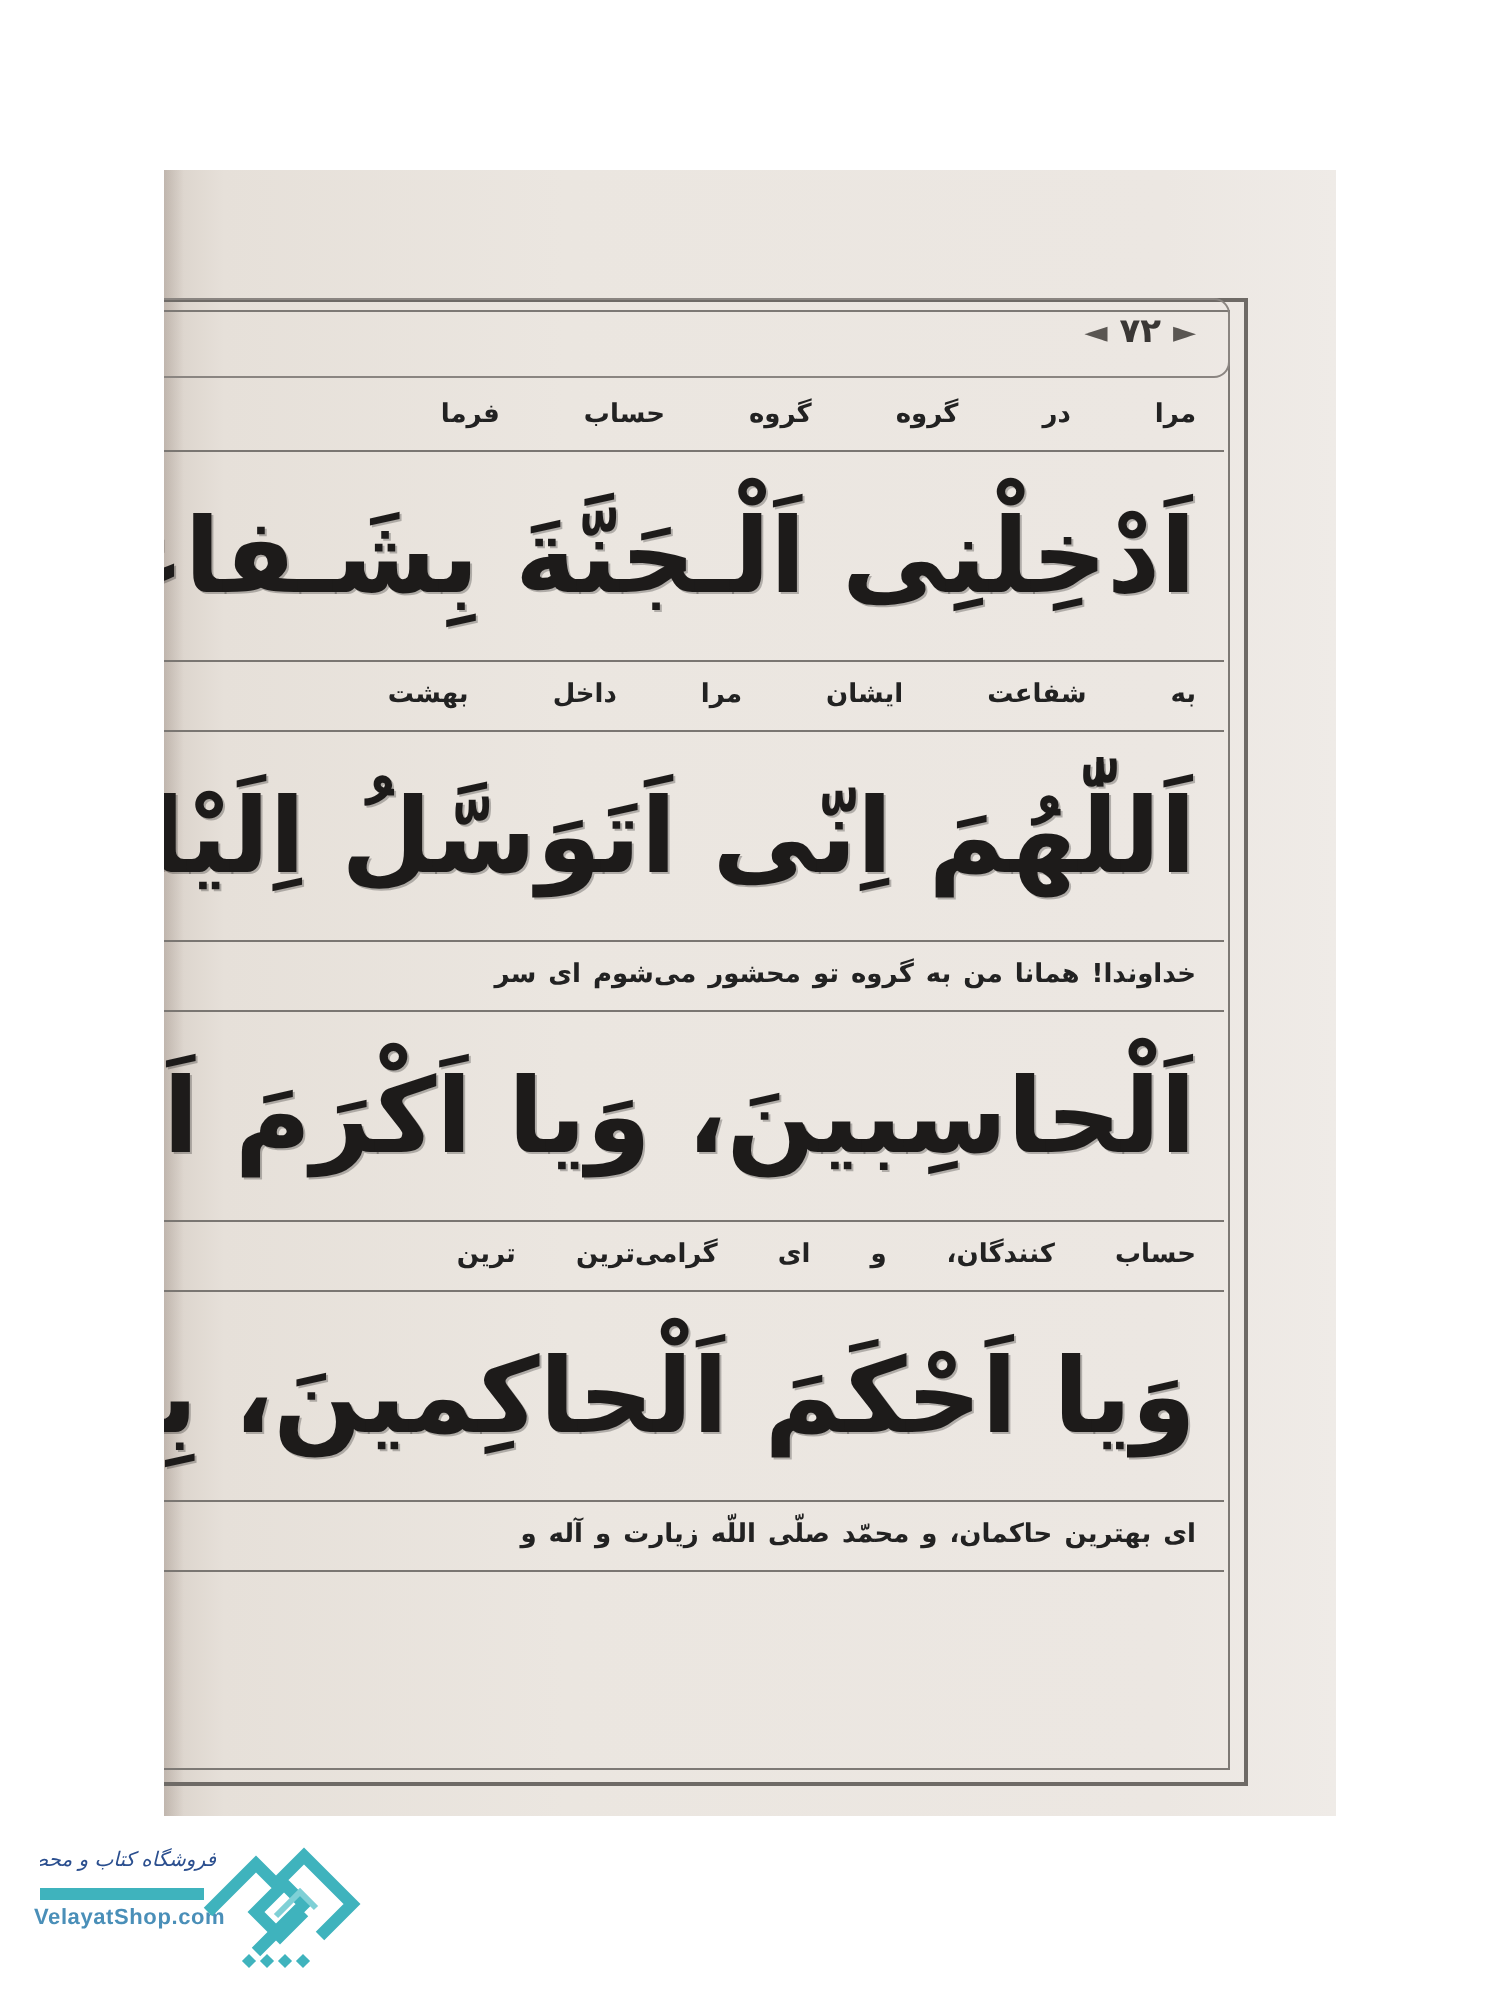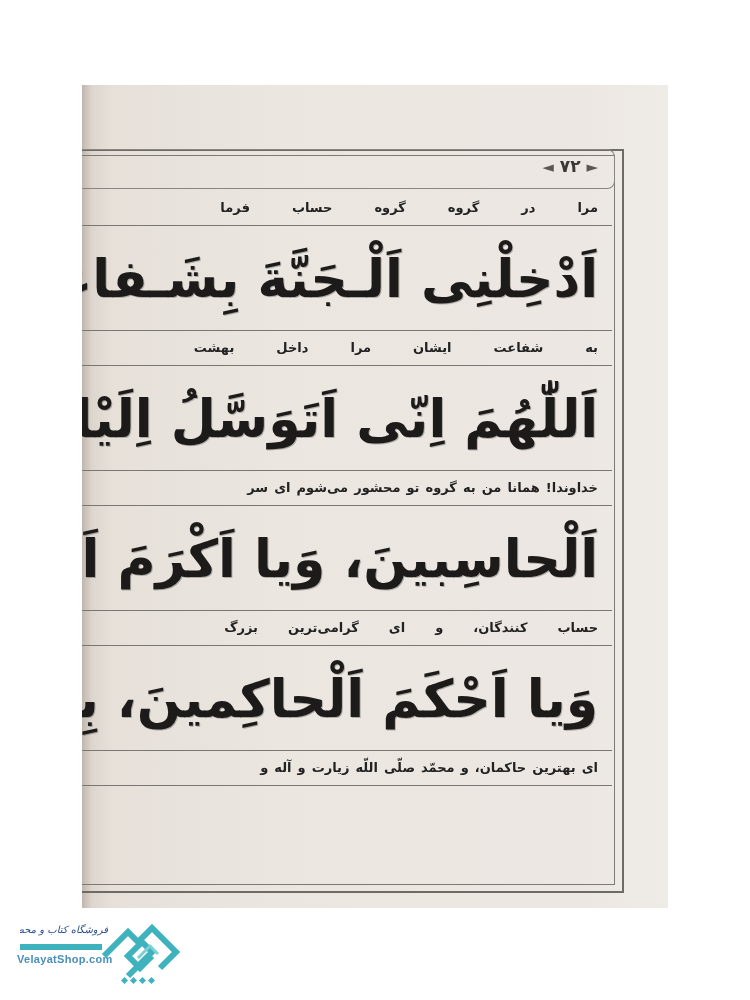--- a/index.html
+++ b/index.html
@@ -148,21 +148,21 @@
     <div class="arabic-row">
       <span class="txt">اَلْحاسِبینَ، وَیا اَكْرَمَ اَلْاَكْرَمی</span>
     </div>
     <div class="trans-row">
       <div class="words gap-mid">
         <span>حساب</span>
         <span>کنندگان،</span>
         <span>و</span>
         <span>ای</span>
         <span>گرامی‌ترین</span>
-        <span>بزرگ</span>
+        <span>ترین</span>
       </div>
     </div>
 
     <div class="arabic-row">
       <span class="txt">وَیا اَحْكَمَ اَلْحاكِمینَ، بِمُحَ</span>
     </div>
     <div class="trans-row">
       <div class="words gap-tight">
         <span>ای</span>
         <span>بهترین</span>

